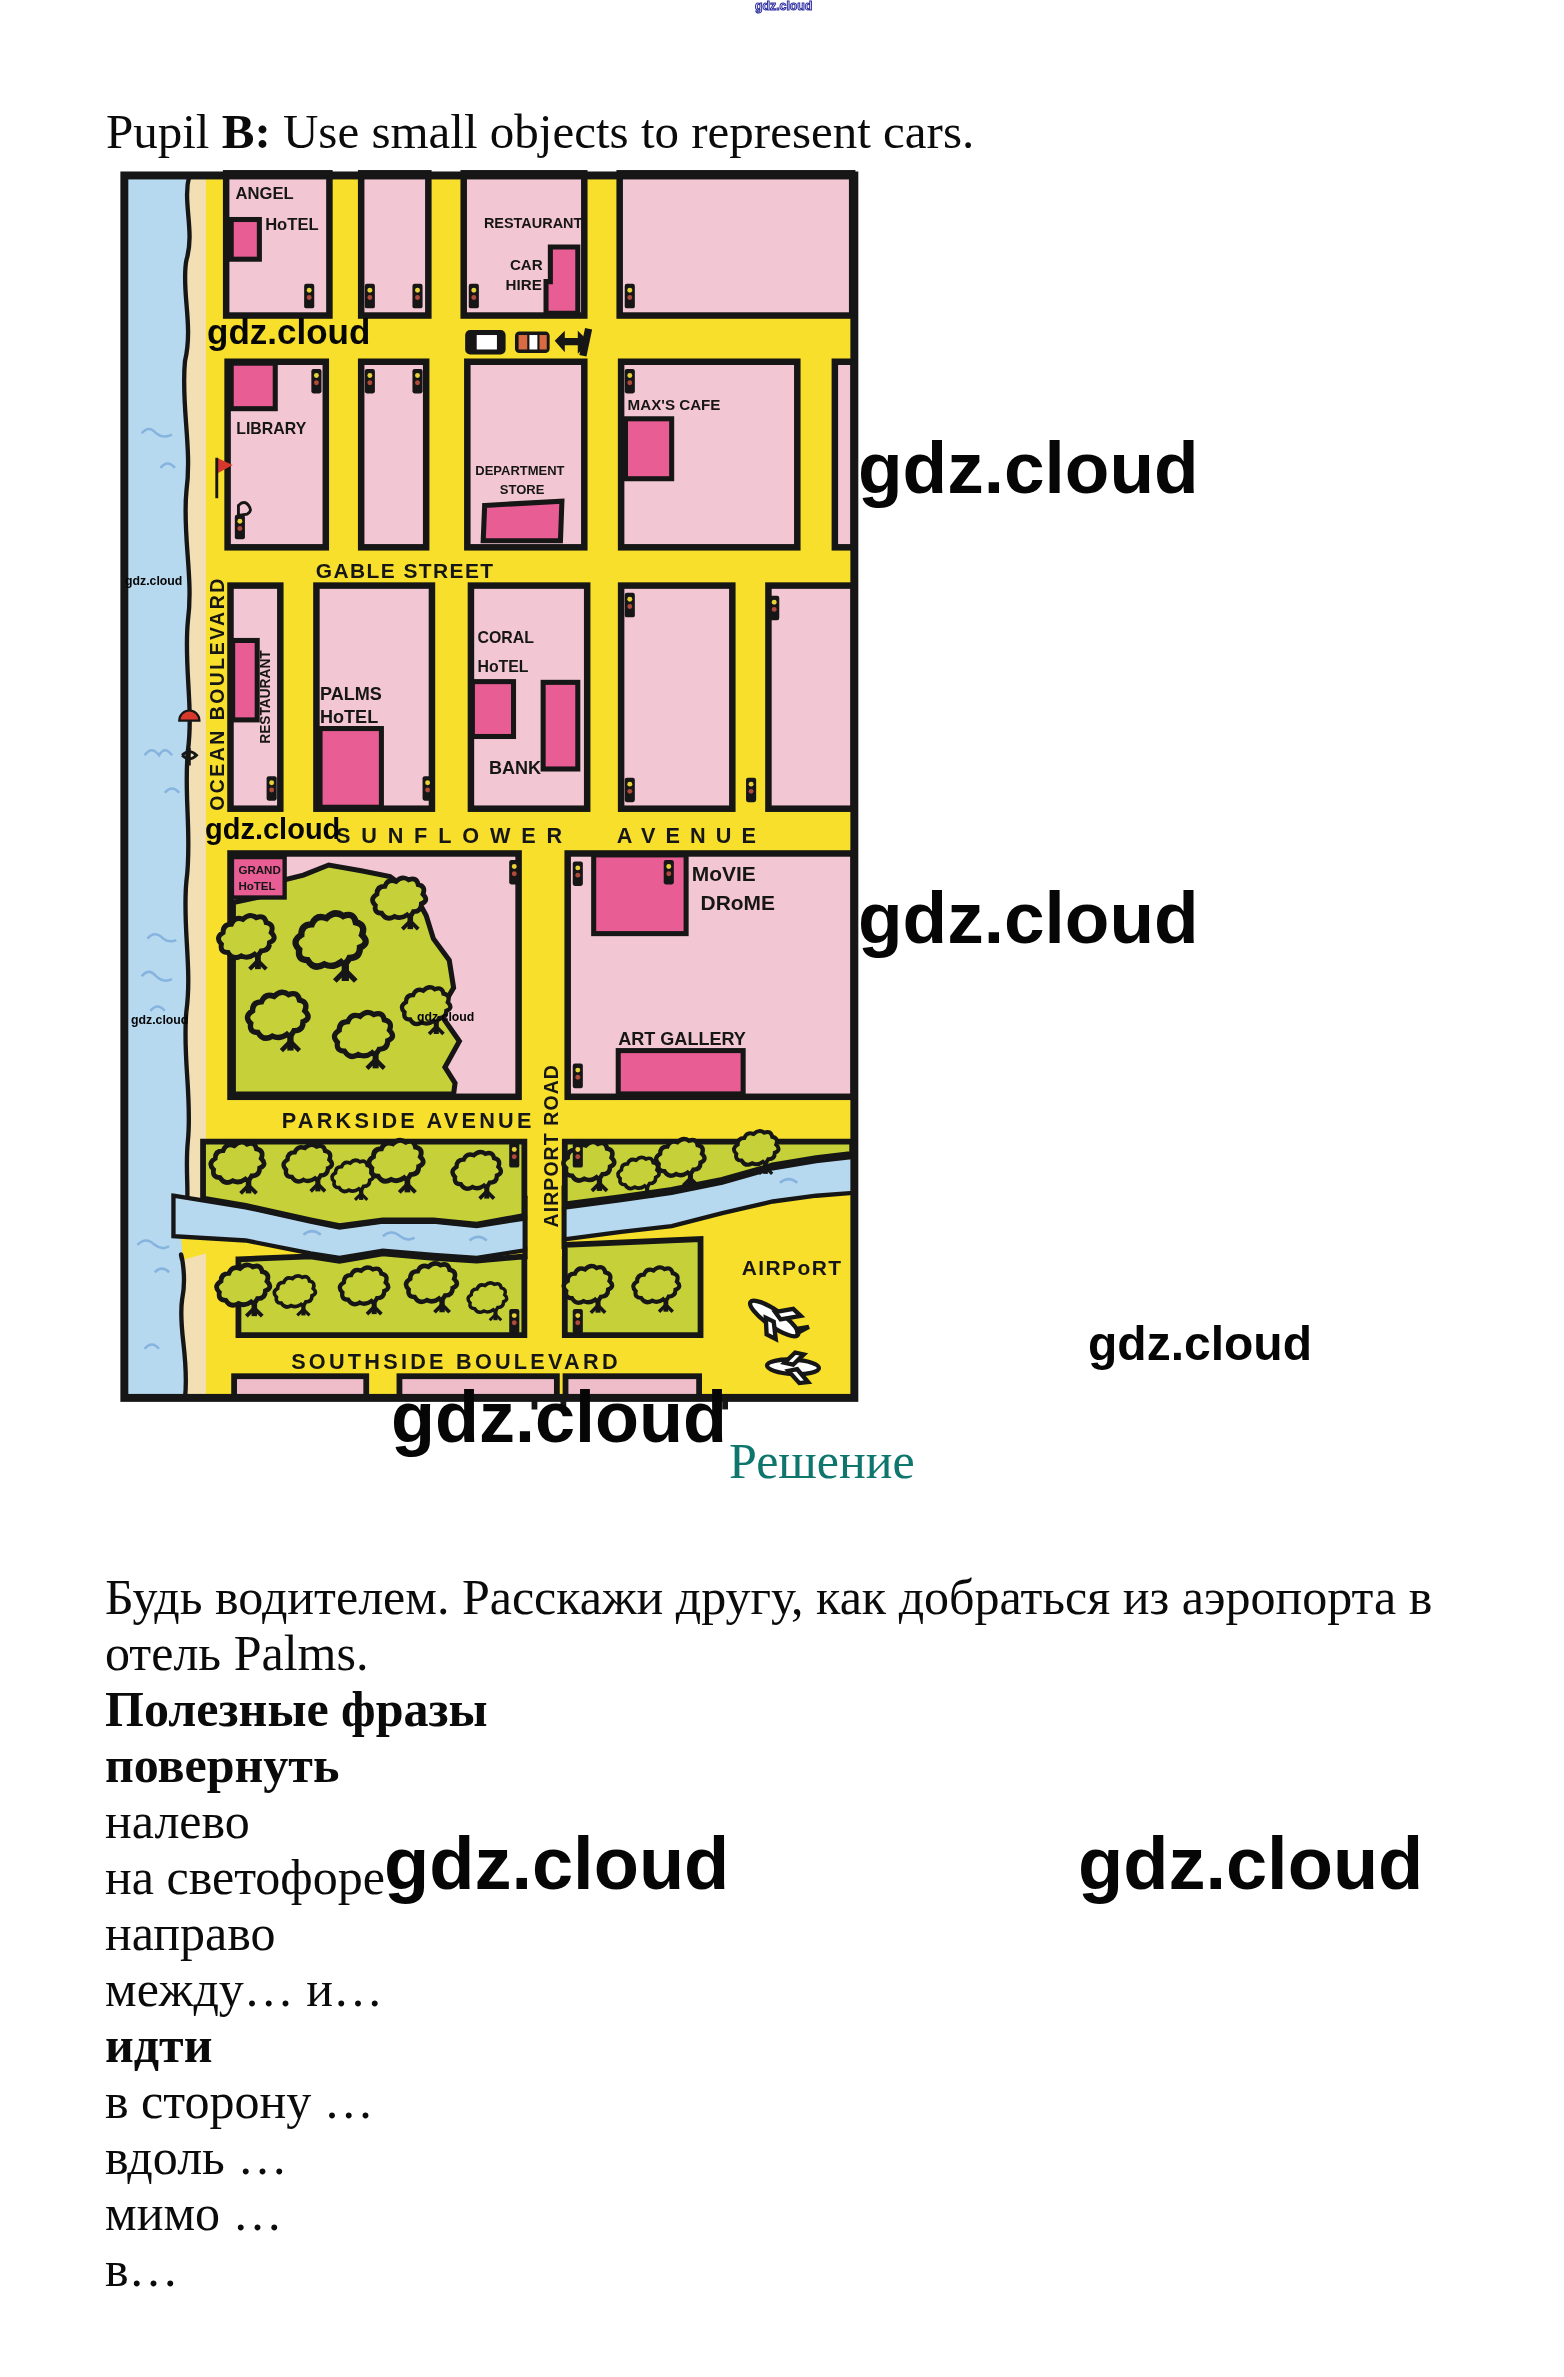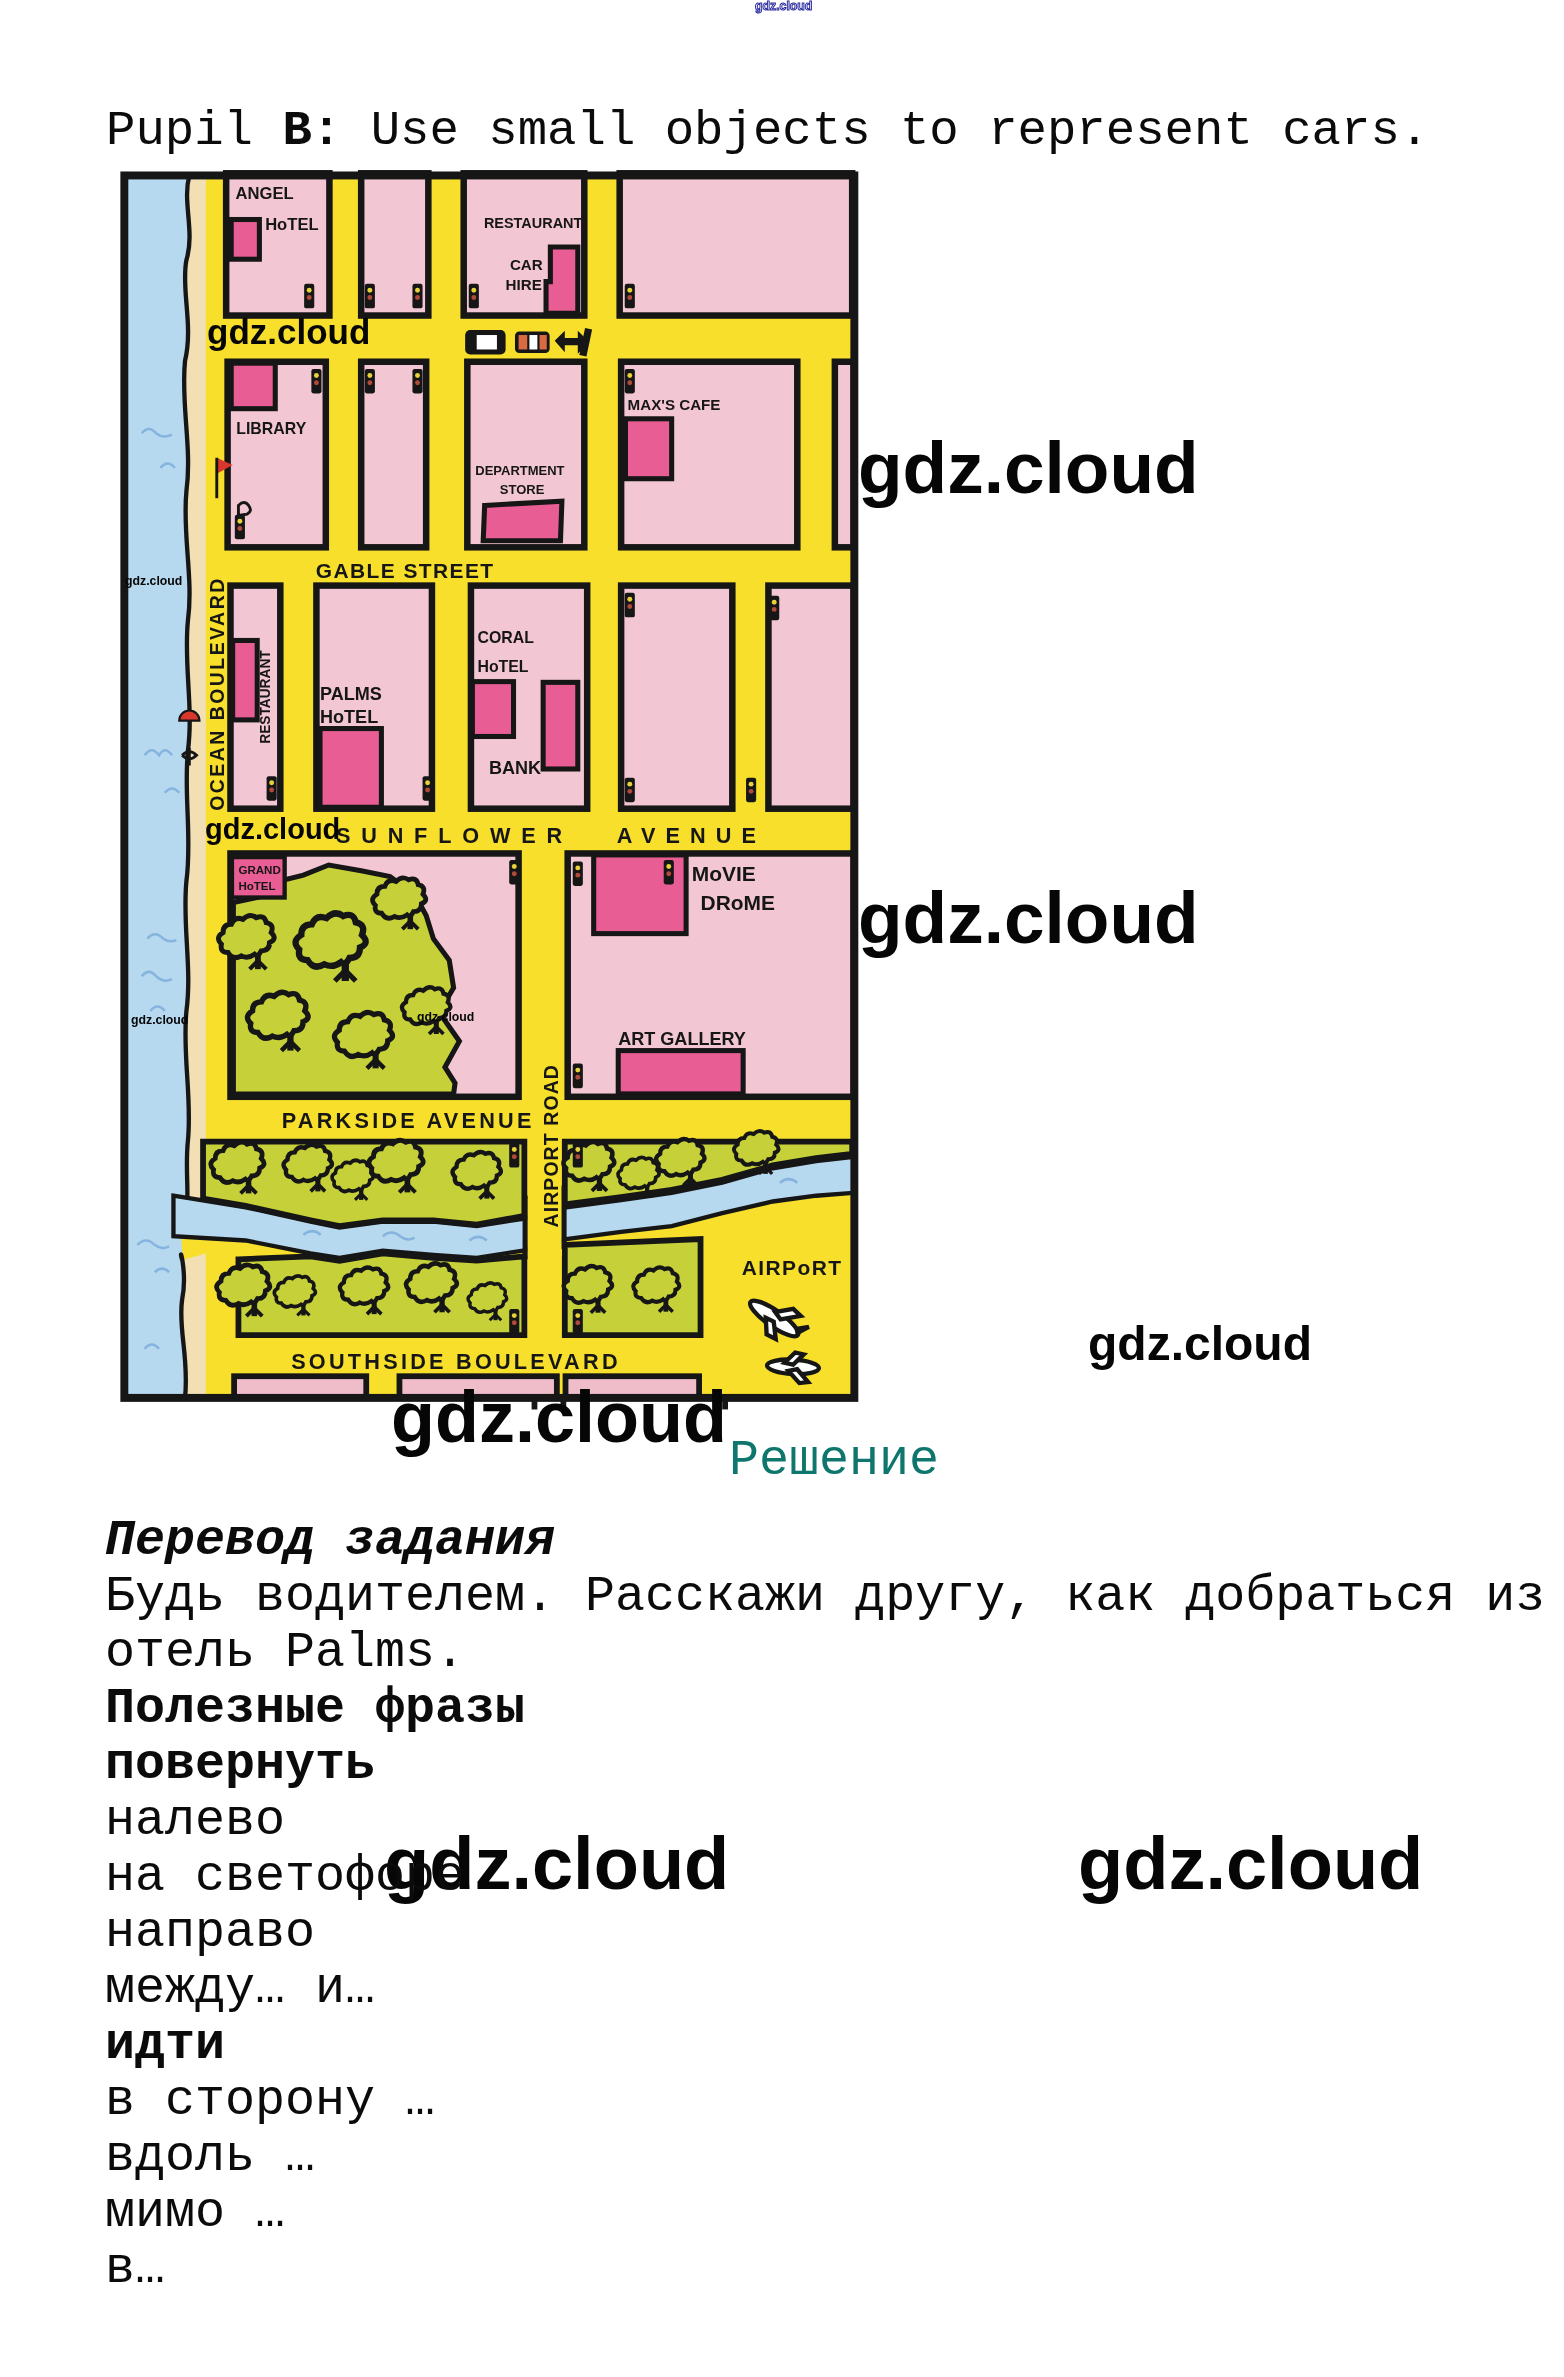--- a/index.html
+++ b/index.html
@@ -1,20 +1,20 @@
 <!DOCTYPE html>
 <html style="font-size:11.6px"><head>
 <meta charset="utf-8">
 <style>
   html,body{margin:0;padding:0;}
   body{width:1565px;height:2377px;background:#ffffff;position:relative;overflow:hidden;
        font-family:"Liberation Sans",sans-serif;}
   .ab{position:absolute;white-space:pre;line-height:1;}
   .wm{font-family:"Liberation Sans",sans-serif;font-weight:600;color:#060606;}
-  .ser{font-family:Liberation Mono, monospace;}
+  .ser{font-family:Liberation Serif, serif;}
 </style>
 </head>
 <body>
 
 <div class="ab ser" style="left:106px;top:107px;font-size:49px;color:#0b0b0b;">Pupil <b>B:</b> Use small objects to represent cars.</div>
 
 <svg class="ab" style="left:0;top:0" width="1565" height="2377" viewBox="0 0 2167 3292">
 <defs>
   <g id="tree">
     <path d="M0,28 L0,6" stroke="#161616" stroke-width="7" fill="none"></path>
@@ -561,21 +561,21 @@
 <div class="ab wm" style="left:1088px;top:1320px;font-size:48px;">gdz.cloud</div>
 
 <div class="ab wm" style="left:391px;top:1381px;font-size:72px;">gdz.cloud</div>
 
 <div class="ab ser" style="left:729px;top:1436px;font-size:50px;color:#0f766e;">Решение</div>
 
 <div class="ab wm" style="left:384px;top:1827px;font-size:74px;">gdz.cloud</div>
 
 <div class="ab wm" style="left:1078px;top:1827px;font-size:74px;">gdz.cloud</div>
 
-<div class="ab ser" style="left:105px;top:1513px;font-size:50px;line-height:56px;color:#0b0b0b;"><b><i>Перевод задания</i></b>
+<div class="ab ser" style="left:105px;top:1513px;font-size:50px;line-height:56px;color:#0b0b0b;">
 Будь водителем. Расскажи другу, как добраться из аэропорта в
 отель Palms.
 <b>Полезные фразы</b>
 <b>повернуть</b>
 налево
 на светофоре
 направо
 между… и…
 <b>идти</b>
 в сторону …

